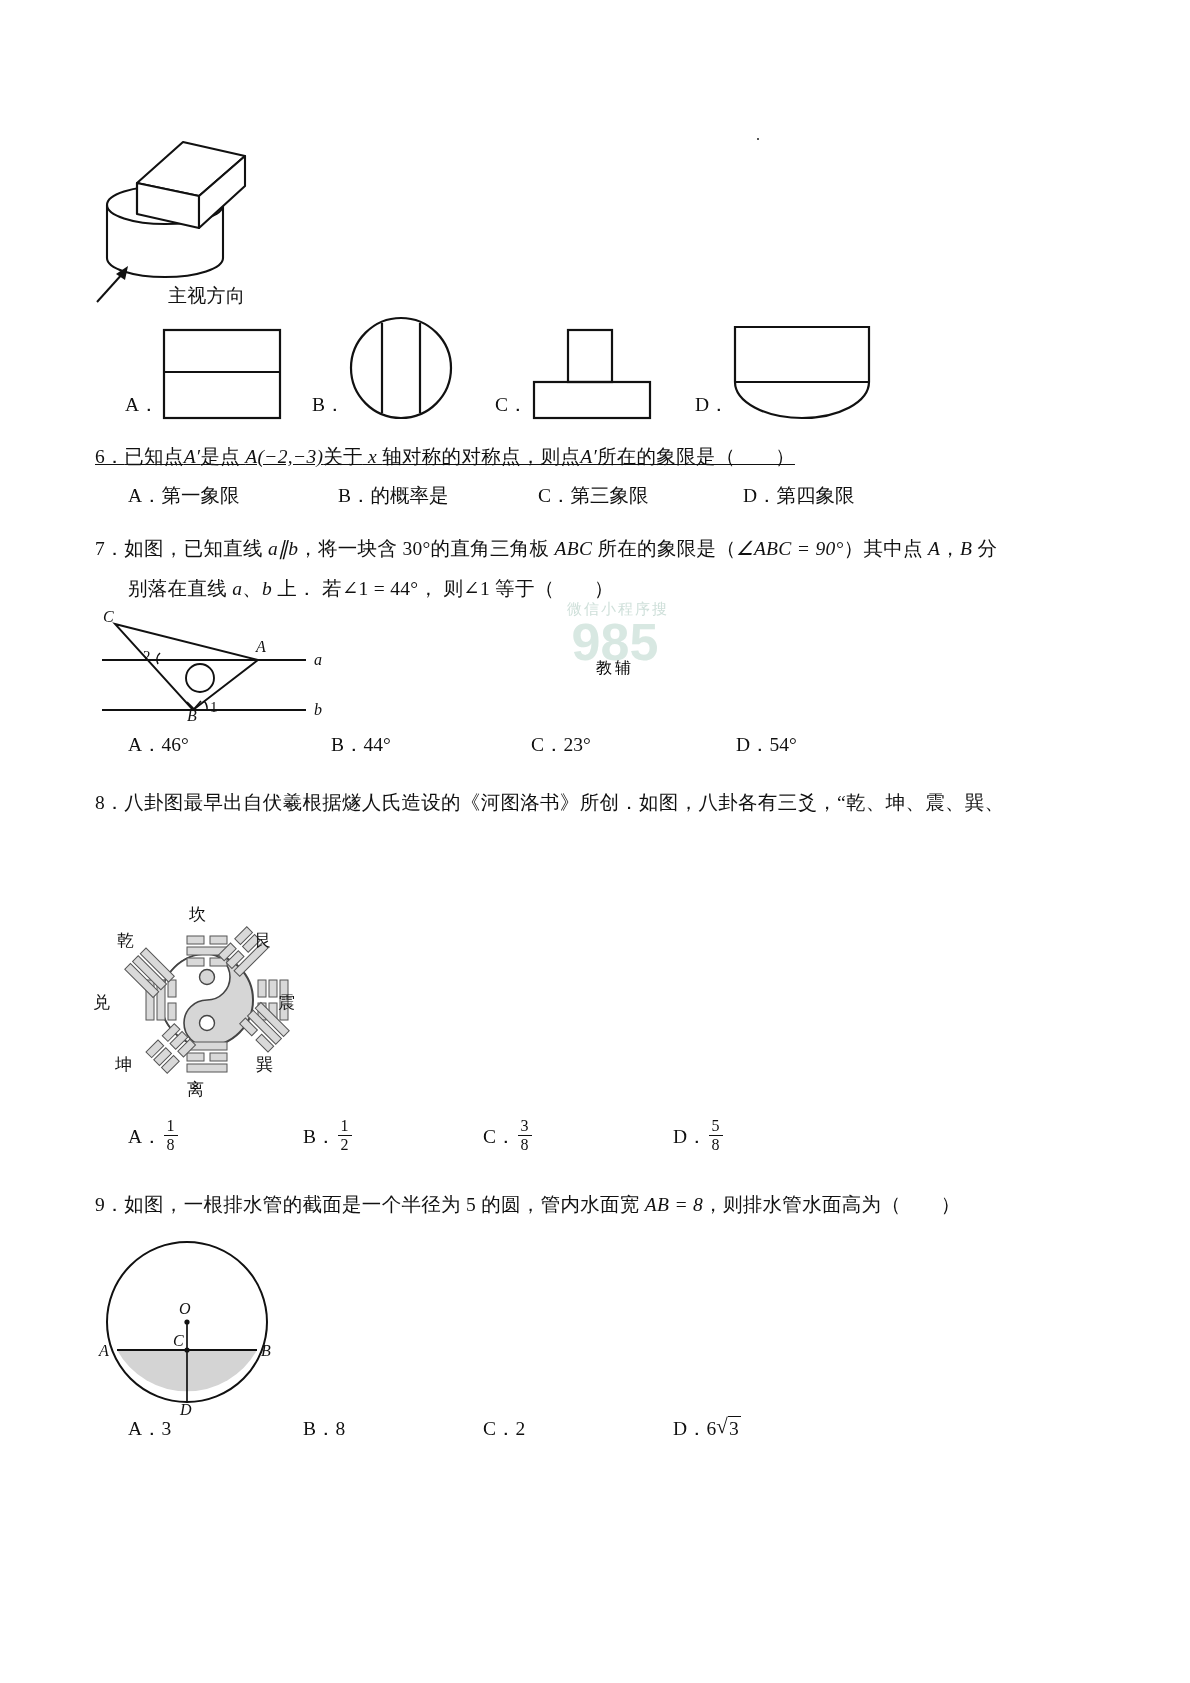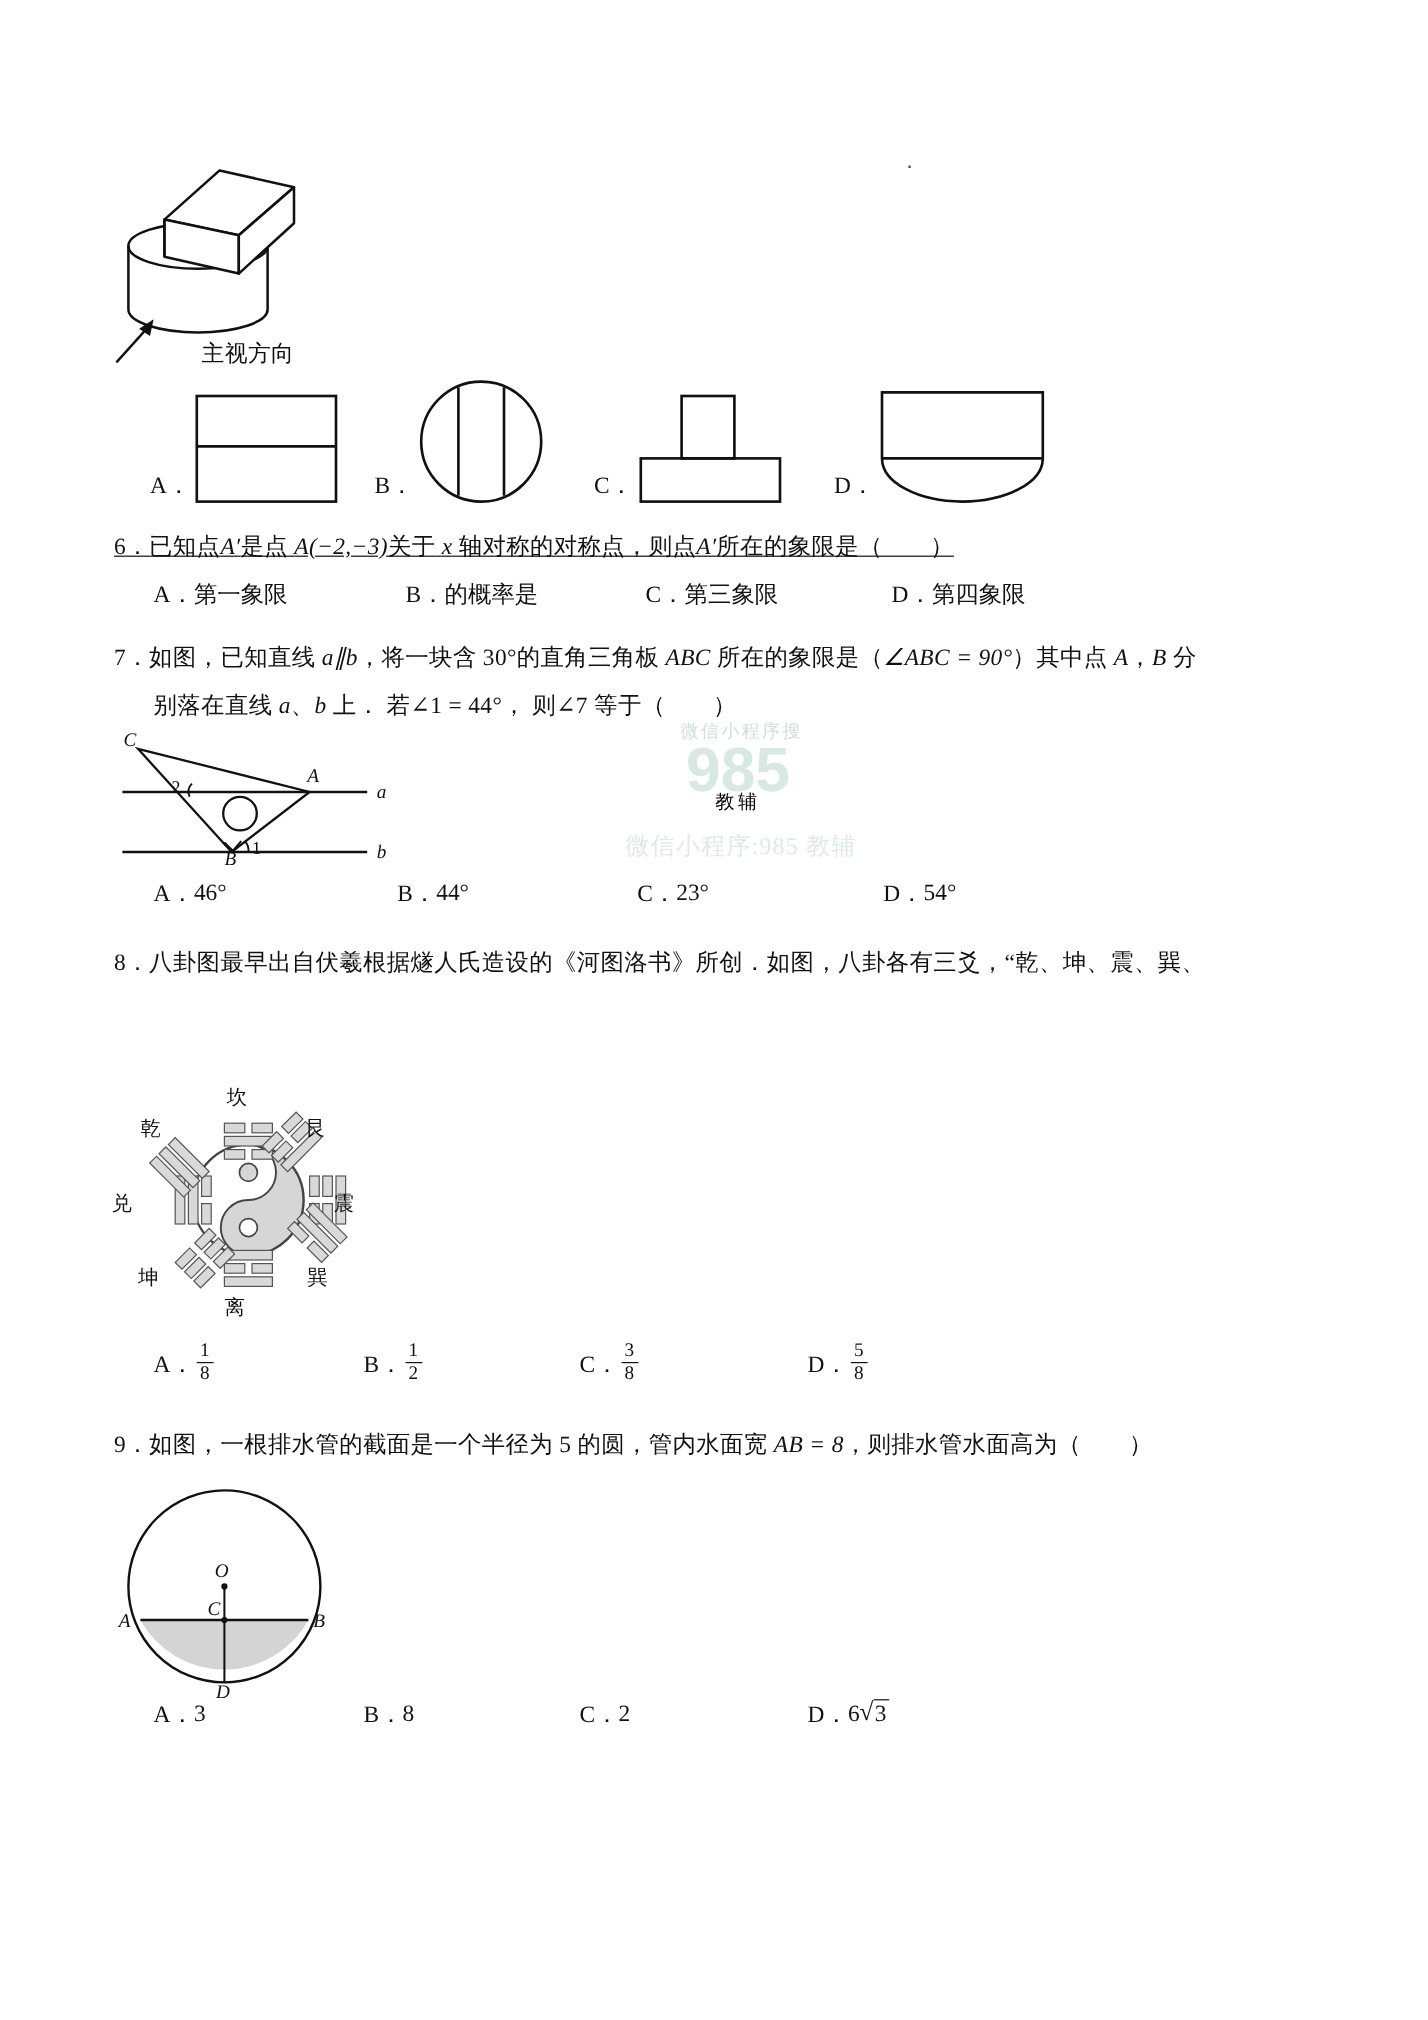--- a/index.html
+++ b/index.html
@@ -178,21 +178,21 @@
     <span>所在的象限是（</span><span class="it">∠ABC = 90°</span><span>）其中点</span>
     <span class="it">A</span><span>，</span><span class="it">B</span>
     <span>分</span>
   </div>
 
   <div class="abs qtext" style="left:128px;top:569px;width:1000px;">
     <span>别落在直线</span>
     <span class="it">a</span><span>、</span><span class="it">b</span>
     <span>上．</span>
     <span>若∠1 = 44°，</span>
-    <span>则∠7 等于（　　）</span>
+    <span>则∠1 等于（　　）</span>
   </div>
 
   <svg class="abs" style="left:88px;top:606px;width:245px;height:115px" viewBox="0 0 245 115">
     <g stroke="#111" fill="none" stroke-width="1.9">
 
       <line x1="14" y1="54" x2="218" y2="54"></line>
 
       <line x1="14" y1="104" x2="218" y2="104"></line>
 
       <path d="M27 18 L170 54 L105 104 Z"></path>
@@ -215,21 +215,20 @@
     <g font-size="15" font-family="Liberation Serif, serif" fill="#111">
       <text x="55" y="55">2</text>
       <text x="122" y="106">1</text>
     </g>
   </svg>
 
   <div id="watermark">
     <div id="wm-top">微信小程序搜</div>
     <div id="wm-985">985</div>
     <div id="wm-jf">教辅</div>
-    <div id="wm-bottom">微信小程序:985 教辅</div>
   </div>
 
   <div class="abs opts" style="left:128px;top:731px;width:980px;">
     <div class="opt" style="width:203px;">
       <span class="opt-letter">A．</span>
       <span>46°</span>
     </div>
     <div class="opt" style="width:200px;">
       <span class="opt-letter">B．</span>
       <span>44°</span>

